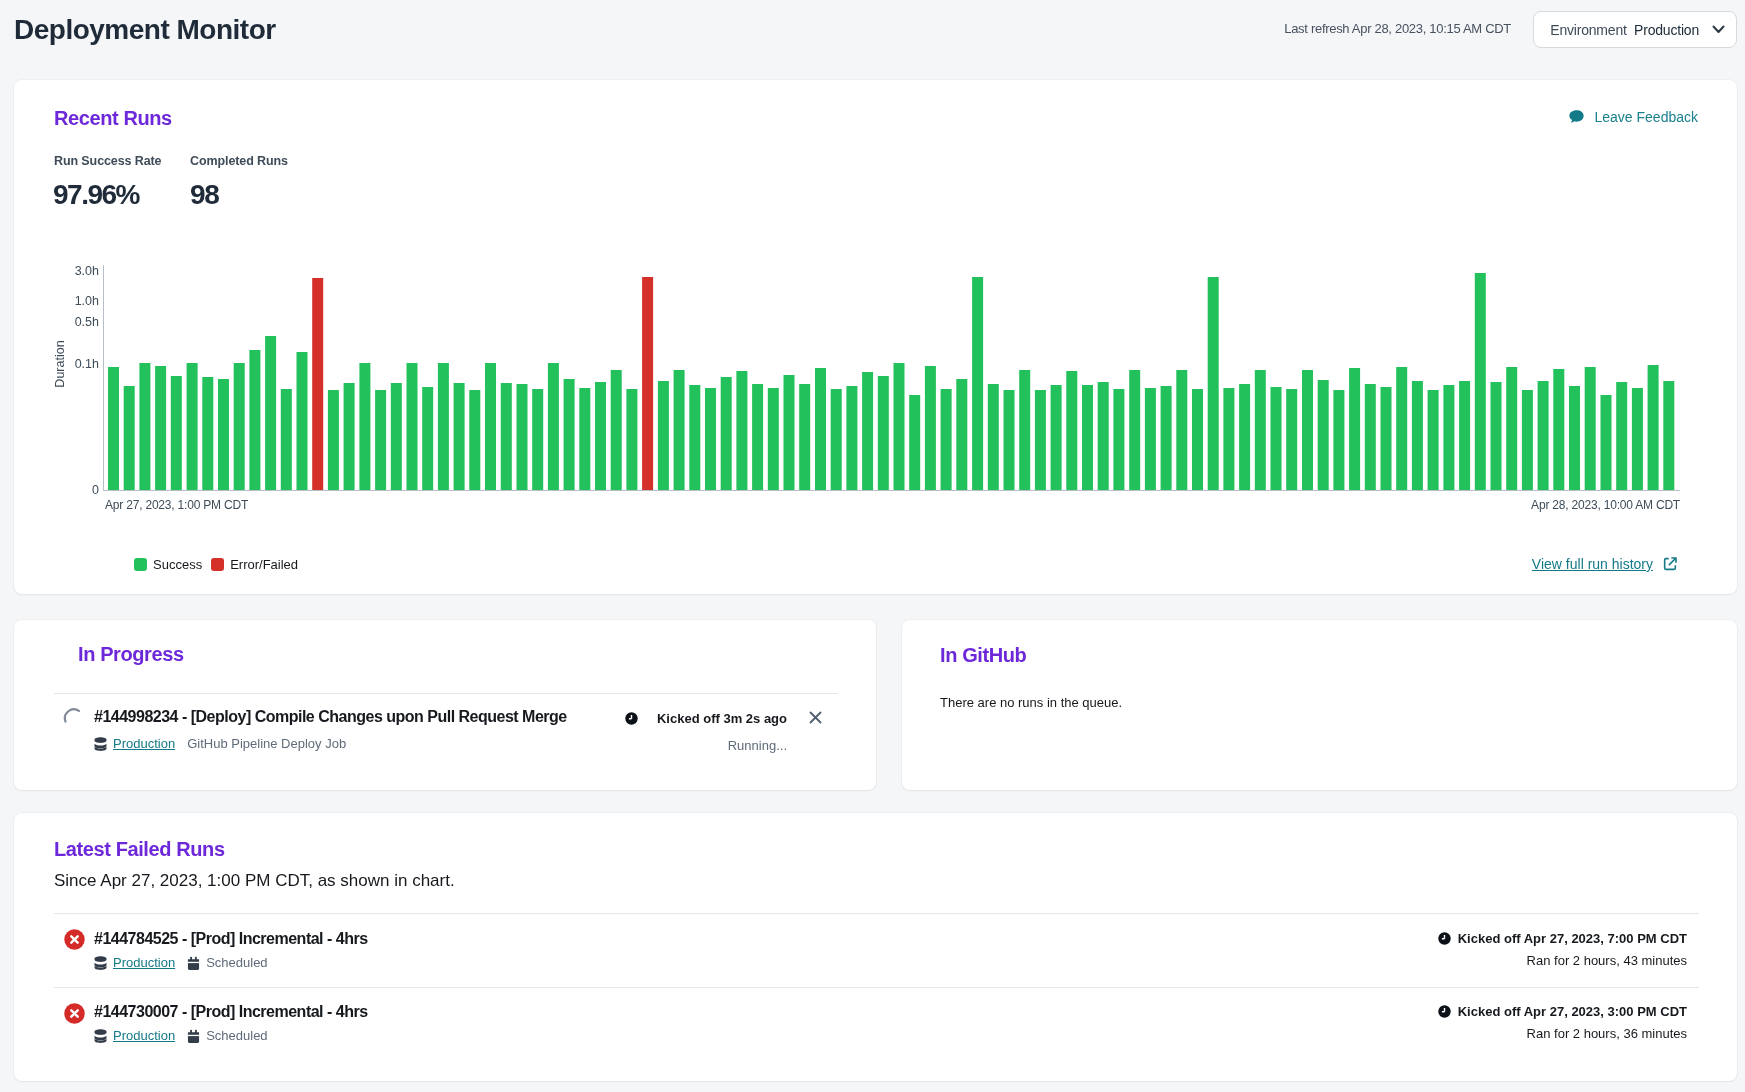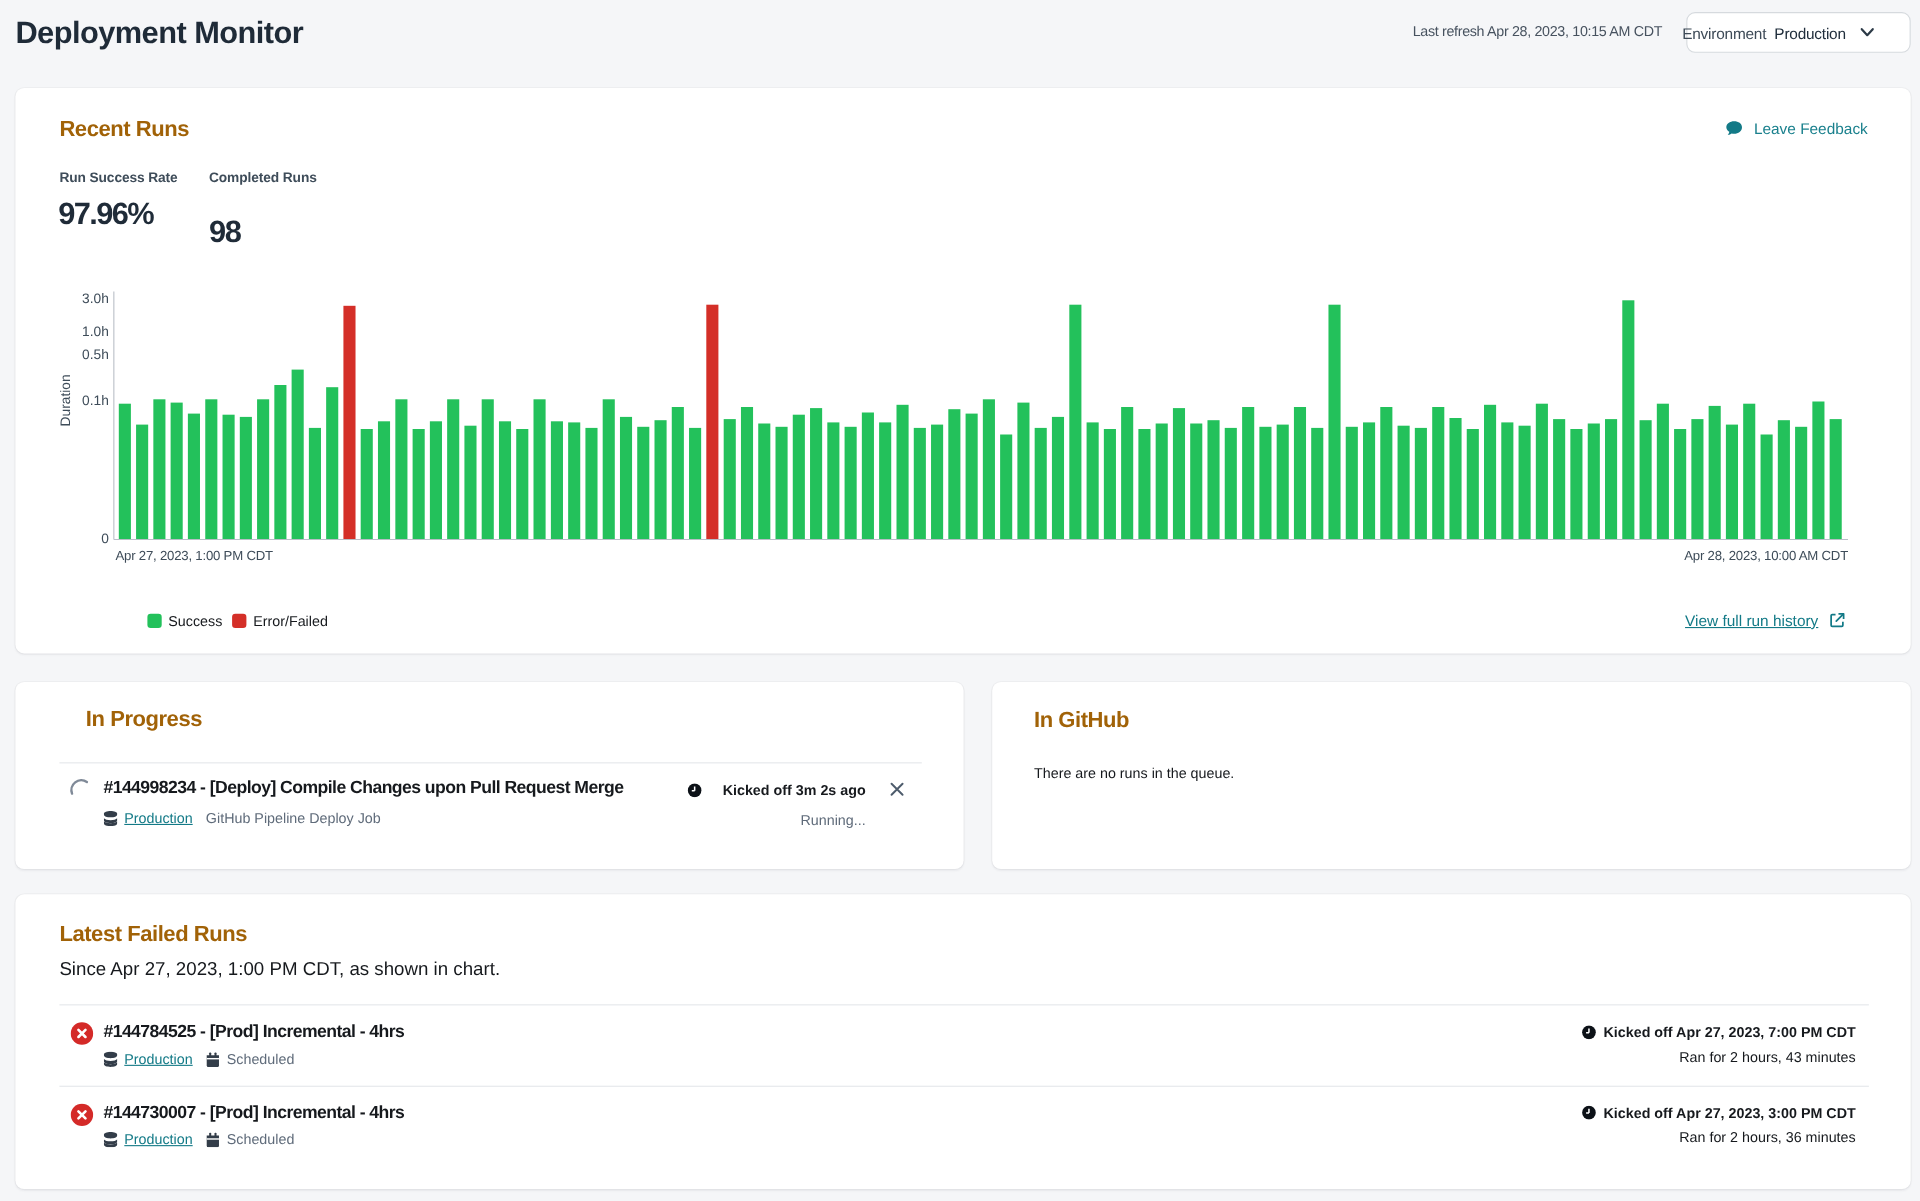--- a/index.html
+++ b/index.html
@@ -3,53 +3,53 @@
 <meta charset="utf-8">
 <title>Deployment Monitor</title>
 <style>
   * { margin:0; padding:0; box-sizing:border-box; }
   html,body { width:1745px; height:1092px; background:#f5f6f8; overflow:hidden;
     font-family:"Liberation Sans", sans-serif; }
   .abs { position:absolute; }
   .card { position:absolute; background:#fff; border-radius:8px;
     box-shadow:0 1px 2px rgba(16,24,40,.05), 0 0 0 1px rgba(16,24,40,.03); }
   .navy { color:#1f2b38; }
-  .cardtitle { font-size:20px; font-weight:bold; color:#a16207; letter-spacing:-0.4px; }
+  .cardtitle { font-size:20px; font-weight:bold; color:#6d28d9; letter-spacing:-0.4px; }
   .teal { color:#137a87; text-decoration:underline; }
   .gray { color:#5f6b7a; }
   .divider { position:absolute; height:1px; background:#e4e7ea; }
   .runtitle { font-size:16px; font-weight:bold; color:#16191d; letter-spacing:-0.5px; }
 </style>
 </head>
 <body>
 
 <div class="abs navy" id="h1" style="left:14px; top:14px; font-size:28px; font-weight:bold; letter-spacing:-0.5px;">Deployment Monitor</div>
 <div class="abs" style="right:234px; top:21px; font-size:13px; color:#47525f; letter-spacing:-0.3px;">Last refresh Apr 28, 2023, 10:15 AM CDT</div>
 <div class="abs" style="left:1533px; top:11px; width:204px; height:37px; background:#fff; border:1px solid #d6dade; border-radius:8px;"></div>
-<div class="abs" id="envrow" style="right:41px; top:11px; height:37px; display:flex; align-items:center; gap:13px;">
+<div class="abs" id="envrow" style="right:20px; top:11px; height:37px; display:flex; align-items:center; gap:13px;">
   <span style="font-size:14px; color:#3d4a57; letter-spacing:-0.2px;">Environment&nbsp; <span style="color:#202e3c;">Production</span></span>
   <svg width="13" height="10" viewBox="0 0 13 10" style="flex:none;">
       <path d="M1.5 1.5 L6.5 7 L11.5 1.5" fill="none" stroke="#2c3a47" stroke-width="2" stroke-linecap="round" stroke-linejoin="round"></path>
     </svg>
 </div>
 
 <div class="card" style="left:14px; top:80px; width:1723px; height:514px;"></div>
 <div class="abs cardtitle" style="left:54px; top:107px;">Recent Runs</div>
 
 <div class="abs" style="right:47px; top:108px; display:flex; align-items:center; gap:8px;">
   <svg width="19" height="18" viewBox="0 0 24 24" fill="#137a87" style="flex:none;">
       <path d="M12 3C6.8 3 2.5 6.2 2.5 10.2c0 2.3 1.4 4.3 3.6 5.6-.1 1.1-.6 2.5-1.9 3.6 0 0 2.6.1 4.8-1.6.96.26 1.98.4 3 .4 5.2 0 9.5-3.2 9.5-7.9S17.2 3 12 3z"></path>
     </svg>
   <span style="font-size:14px; color:#1a808d;">Leave Feedback</span>
 </div>
 
 <div class="abs" style="left:54px; top:154px; font-size:12.5px; font-weight:bold; color:#3e4c59; letter-spacing:-0.1px;">Run Success Rate</div>
 <div class="abs" style="left:190px; top:154px; font-size:12.5px; font-weight:bold; color:#3e4c59; letter-spacing:-0.1px;">Completed Runs</div>
 <div class="abs navy" style="left:53px; top:179px; font-size:28px; font-weight:bold; letter-spacing:-1.5px;">97.96%</div>
-<div class="abs navy" style="left:190px; top:179px; font-size:28px; font-weight:bold; letter-spacing:-1.2px;margin-top:16px;">98</div>
+<div class="abs navy" style="left:190px; top:179px; font-size:28px; font-weight:bold; letter-spacing:-1.2px;">98</div>
 
 <svg class="abs" style="left:14px; top:80px;" width="1723" height="514" viewBox="0 0 1723 514">
   <line x1="89.5" y1="185" x2="89.5" y2="410.5" stroke="#b9bfc7" stroke-width="1"></line>
   <line x1="89.5" y1="410.5" x2="1666" y2="410.5" stroke="#b9bfc7" stroke-width="1"></line>
   <g font-size="12.5" fill="#3e4c59" text-anchor="end">
     <text x="85" y="195">3.0h</text>
     <text x="85" y="225">1.0h</text>
     <text x="85" y="246">0.5h</text>
     <text x="85" y="288">0.1h</text>
     <text x="85" y="414">0</text>

